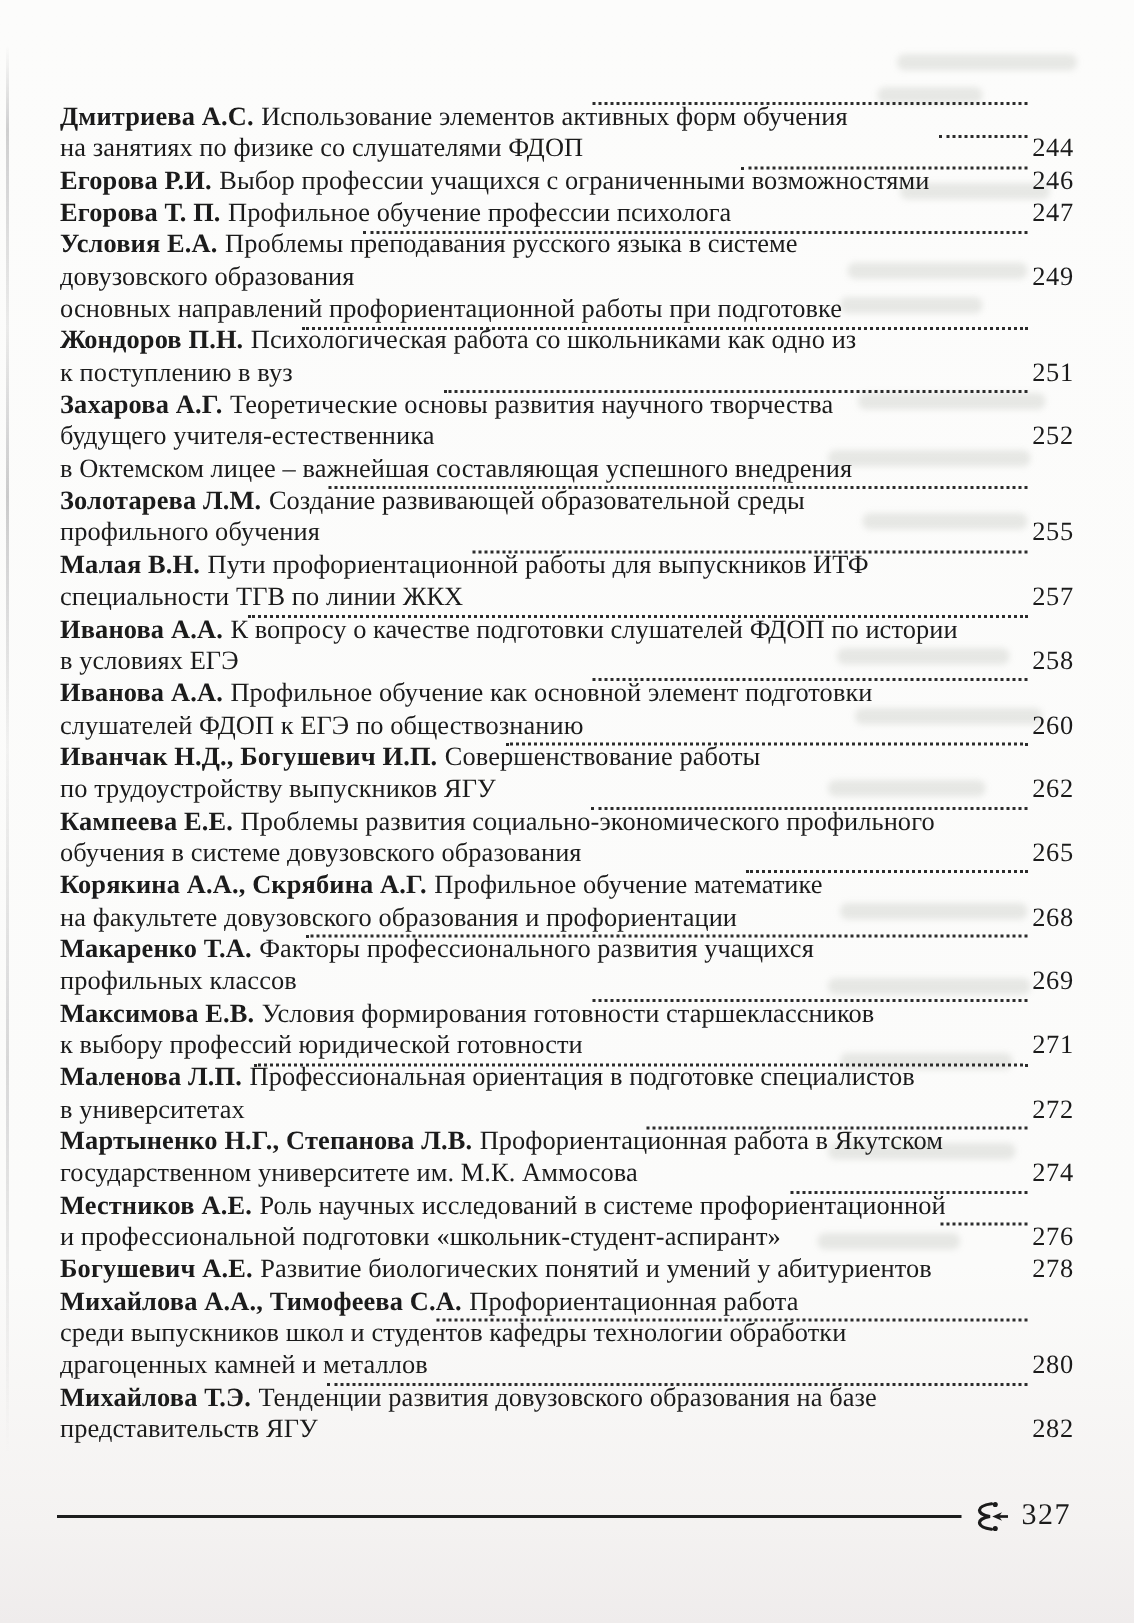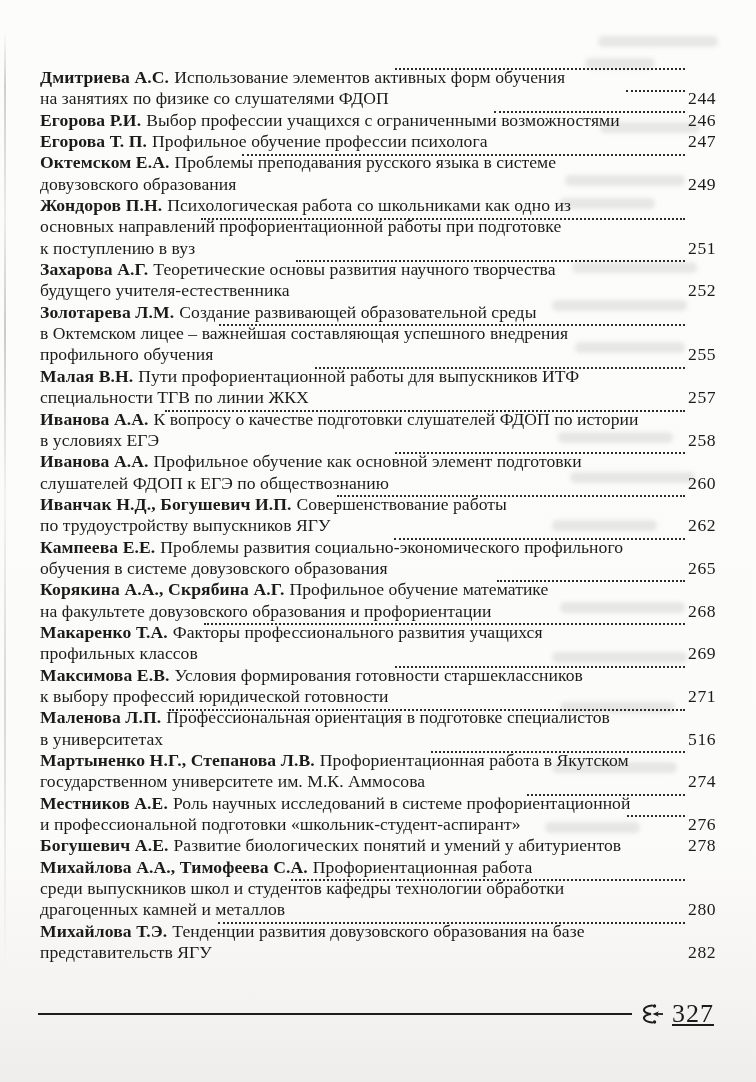--- a/index.html
+++ b/index.html
@@ -47,21 +47,21 @@
     margin: 0 3px 3.5px 6px;
     align-self: flex-end;
   }
   .pg { letter-spacing: .5px; }
   .footer {
     position: absolute; left: 38px; right: 42px; top: 999px;
     display: flex; align-items: center;
   }
   .rule { flex: 1 1 auto; height: 0; border-top: 2px solid #1d1d1d; margin-right: -3px; }
   .ornament { flex: 0 0 auto; }
-  .folio { margin-left: 9px; font-size: 26px; letter-spacing: 1px; text-decoration: underline; }
+  .folio { margin-left: 9px; font-size: 20px; letter-spacing: 1px; }
 </style>
 </head>
 <body>
 
 <div class="scan-edge"></div>
 <div class="smudge" style="left:598px; top:36px;  width:120px;"></div>
 <div class="smudge" style="left:585px; top:58px;  width:70px;"></div>
 <div class="smudge" style="left:600px; top:122px; width:100px;"></div>
 <div class="smudge" style="left:565px; top:175px; width:120px;"></div>
 <div class="smudge" style="left:560px; top:198px; width:95px;"></div>
@@ -100,63 +100,63 @@
     <div class="toc-entry">
       <div class="toc-line">
         <span class="author">Егорова Т. П.</span>
         <span class="txt">Профильное обучение профессии психолога</span>
         <span class="dots"></span>
         <span class="pg">247</span>
       </div>
     </div>
     <div class="toc-entry">
       <div class="toc-line">
-        <span class="author">Октемском Е.А.</span>
+        <span class="author">Условия Е.А.</span>
         <span class="txt">Проблемы преподавания русского языка в системе</span>
       </div>
       <div class="toc-line">
         <span class="txt">довузовского образования</span>
         <span class="dots"></span>
         <span class="pg">249</span>
       </div>
     </div>
     <div class="toc-entry">
+      <div class="toc-line">
+        <span class="txt">основных направлений профориентационной работы при подготовке</span>
+      </div>
       <div class="toc-line">
         <span class="author">Жондоров П.Н.</span>
         <span class="txt">Психологическая работа со школьниками как одно из</span>
       </div>
       <div class="toc-line">
-        <span class="txt">основных направлений профориентационной работы при подготовке</span>
-      </div>
-      <div class="toc-line">
         <span class="txt">к поступлению в вуз</span>
         <span class="dots"></span>
         <span class="pg">251</span>
       </div>
     </div>
     <div class="toc-entry">
       <div class="toc-line">
         <span class="author">Захарова А.Г.</span>
         <span class="txt">Теоретические основы развития научного творчества</span>
       </div>
       <div class="toc-line">
         <span class="txt">будущего учителя-естественника</span>
         <span class="dots"></span>
         <span class="pg">252</span>
       </div>
     </div>
     <div class="toc-entry">
       <div class="toc-line">
+        <span class="txt">в Октемском лицее – важнейшая составляющая успешного внедрения</span>
+      </div>
+      <div class="toc-line">
         <span class="author">Золотарева Л.М.</span>
         <span class="txt">Создание развивающей образовательной среды</span>
       </div>
       <div class="toc-line">
-        <span class="txt">в Октемском лицее – важнейшая составляющая успешного внедрения</span>
-      </div>
-      <div class="toc-line">
         <span class="txt">профильного обучения</span>
         <span class="dots"></span>
         <span class="pg">255</span>
       </div>
     </div>
     <div class="toc-entry">
       <div class="toc-line">
         <span class="author">Малая В.Н.</span>
         <span class="txt">Пути профориентационной работы для выпускников ИТФ</span>
       </div>
@@ -244,21 +244,21 @@
       </div>
     </div>
     <div class="toc-entry">
       <div class="toc-line">
         <span class="author">Маленова Л.П.</span>
         <span class="txt">Профессиональная ориентация в подготовке специалистов</span>
       </div>
       <div class="toc-line">
         <span class="txt">в университетах</span>
         <span class="dots"></span>
-        <span class="pg">516</span>
+        <span class="pg">272</span>
       </div>
     </div>
     <div class="toc-entry">
       <div class="toc-line">
         <span class="author">Мартыненко Н.Г., Степанова Л.В.</span>
         <span class="txt">Профориентационная работа в Якутском</span>
       </div>
       <div class="toc-line">
         <span class="txt">государственном университете им. М.К. Аммосова</span>
         <span class="dots"></span>

